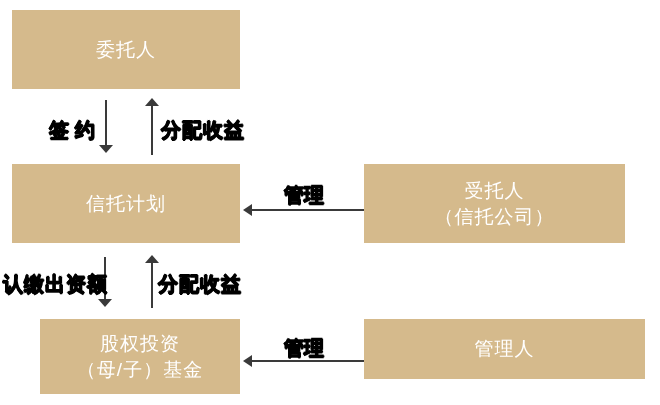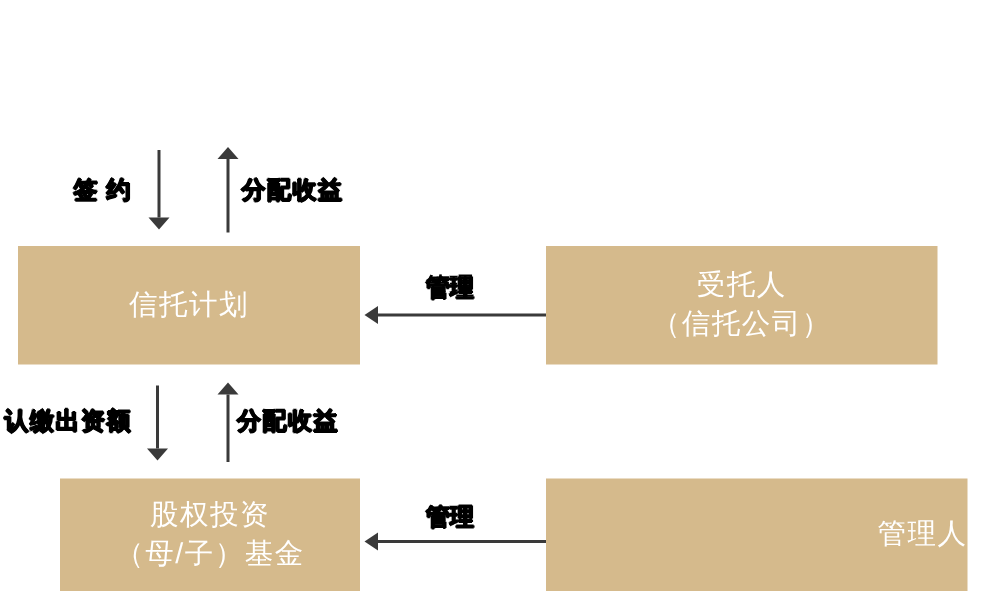--- a/index.html
+++ b/index.html
@@ -25,21 +25,21 @@
     justify-content: center;
     text-align: center;
     font-size: 19px;
     line-height: 26px;
     letter-spacing: 1px;
   }
   .node-principal  { left: 12px;  top: 10px;  width: 228px; height: 79px; }
   .node-trust-plan { left: 12px;  top: 164px; width: 228px; height: 79px; align-items: center; }
   .node-trustee    { left: 364px; top: 164px; width: 261px; height: 79px; }
   .node-fund       { left: 12px;  top: 319px; width: 200px; height: 75px; margin-left: 28px; }
-  .node-manager    { left: 364px; top: 319px; width: 281px; height: 75px; align-items: flex-end; }
+  .node-manager    { left: 364px; top: 319px; width: 281px; height: 60px; }
 
   
   .vline {
     position: absolute;
     width: 2px;
     background: #3a3a3a;
   }
   .hline {
     position: absolute;
     height: 2px;
@@ -62,36 +62,39 @@
     border-top: 6px solid transparent;
     border-bottom: 6px solid transparent;
     border-right: 9px solid #3a3a3a;
   }
 
   
   .edge-label {
     position: absolute;
     color: #000000;
     font-weight: bold;
-    font-size: 16px;
+    font-size: 20px;
     white-space: nowrap;
     text-shadow: 0.7px 0 #000, -0.7px 0 #000, 0 0.7px #000, 0 -0.7px #000;
   }
   .label-sign        { left: 49px;  top: 117px; letter-spacing: 6px; }
   .label-income-top  { left: 161px; top: 117px; letter-spacing: 1px; }
   .label-subscribe   { left: 3px;   top: 271px; letter-spacing: 1px; }
   .label-income-bot  { left: 158px; top: 271px; letter-spacing: 1px; }
   .label-manage-top  { left: 284px; top: 182px; letter-spacing: 0px; }
   .label-manage-bot  { left: 284px; top: 335px; letter-spacing: 0px; }
 </style>
 </head>
 <body>
 
 <div class="canvas">
 
+  <div class="node node-principal">
+    <span>委托人</span>
+  </div>
 
   <div class="node node-trust-plan">
     <span>信托计划</span>
   </div>
 
   <div class="node node-trustee">
     <span>受托人</span>
     <span>（信托公司）</span>
   </div>
 

